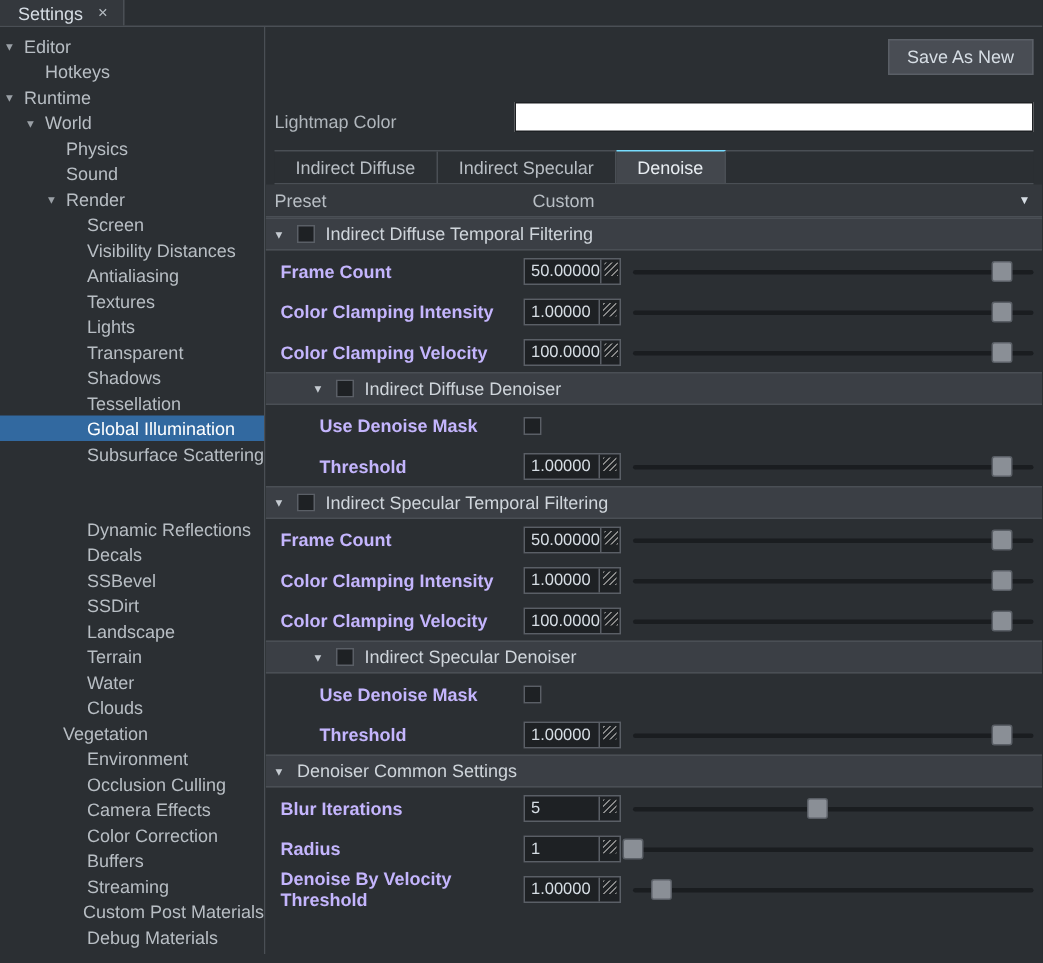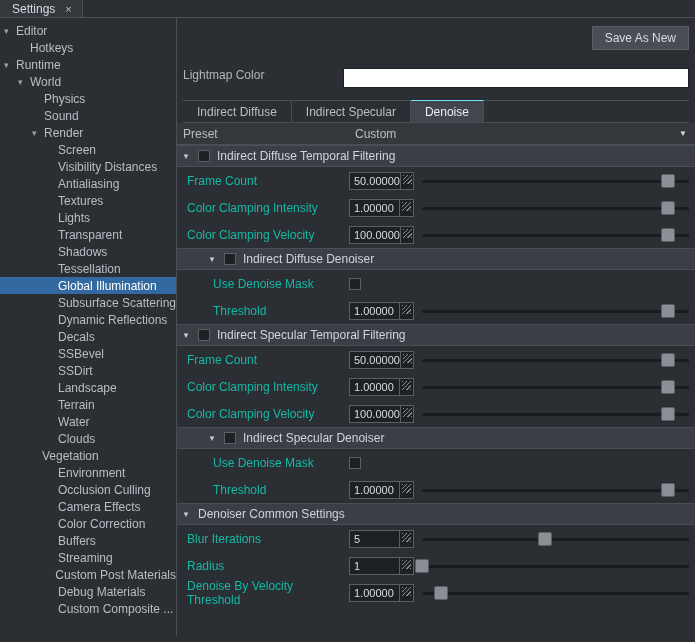--- a/index.html
+++ b/index.html
@@ -81,21 +81,21 @@
     margin-right: 2px;
     display: inline-block;
   }
   .content {
     flex: 1;
     overflow-y: auto;
     padding: 0 6px 8px 6px;
   }
   .field-row {
     display: flex;
-    align-items: flex-start;
+    align-items: flex-end;
     margin: 10px 0 12px 0;
   }
   .field-label {
     width: 160px;
     color: #b0b6bc;
   }
   .color-swatch {
     flex: 1;
     height: 20px;
     background: #fff;
@@ -164,21 +164,21 @@
     cursor: pointer;
   }
   .section-title { color: #cfd5db; }
   .prop {
     display: flex;
     align-items: center;
     height: 27px;
     padding-left: 4px;
   }
   .prop.sub { padding-left: 30px; }
-  .prop .plabel { width: 162px; color: #14b8a6; }
+  .prop .plabel { width: 162px; color: #c4b5fd; font-weight: bold; }
   .prop.sub .plabel { width: 136px; }
   .numbox {
     width: 65px;
     height: 18px;
     background: #1e2124;
     border: 1px solid #5a5f66;
     color: #d6dde4;
     display: flex;
     align-items: center;
     justify-content: space-between;
@@ -297,21 +297,21 @@
         <span>Tessellation</span>
       </div>
       <div class="tree-row sel" style="padding-left: 46px;">
         <span class="tree-arrow"></span>
         <span>Global Illumination</span>
       </div>
       <div class="tree-row" style="padding-left: 46px;">
         <span class="tree-arrow"></span>
         <span>Subsurface Scattering</span>
       </div>
-      <div class="tree-row" style="padding-left: 46px;">
+      <div class="tree-row" style="padding-left: 46px; margin-top: 33px;">
         <span class="tree-arrow"></span>
         <span>Dynamic Reflections</span>
       </div>
       <div class="tree-row" style="padding-left: 46px;">
         <span class="tree-arrow"></span>
         <span>Decals</span>
       </div>
       <div class="tree-row" style="padding-left: 46px;">
         <span class="tree-arrow"></span>
         <span>SSBevel</span>

